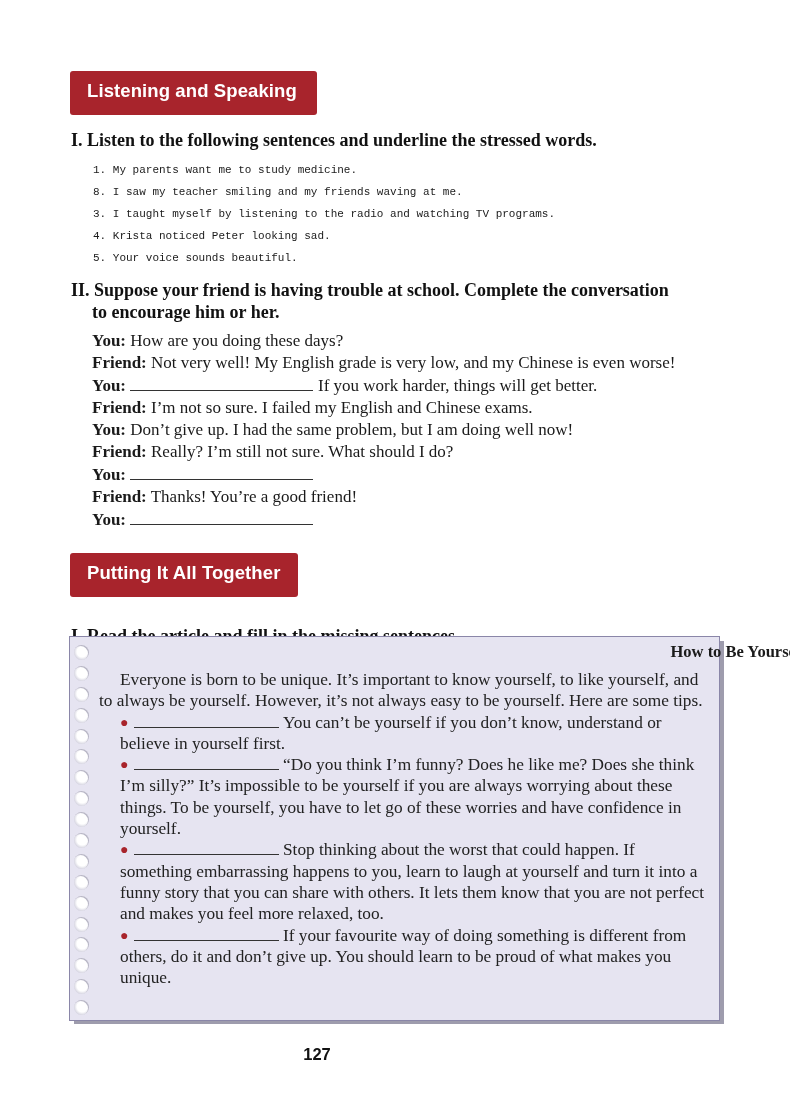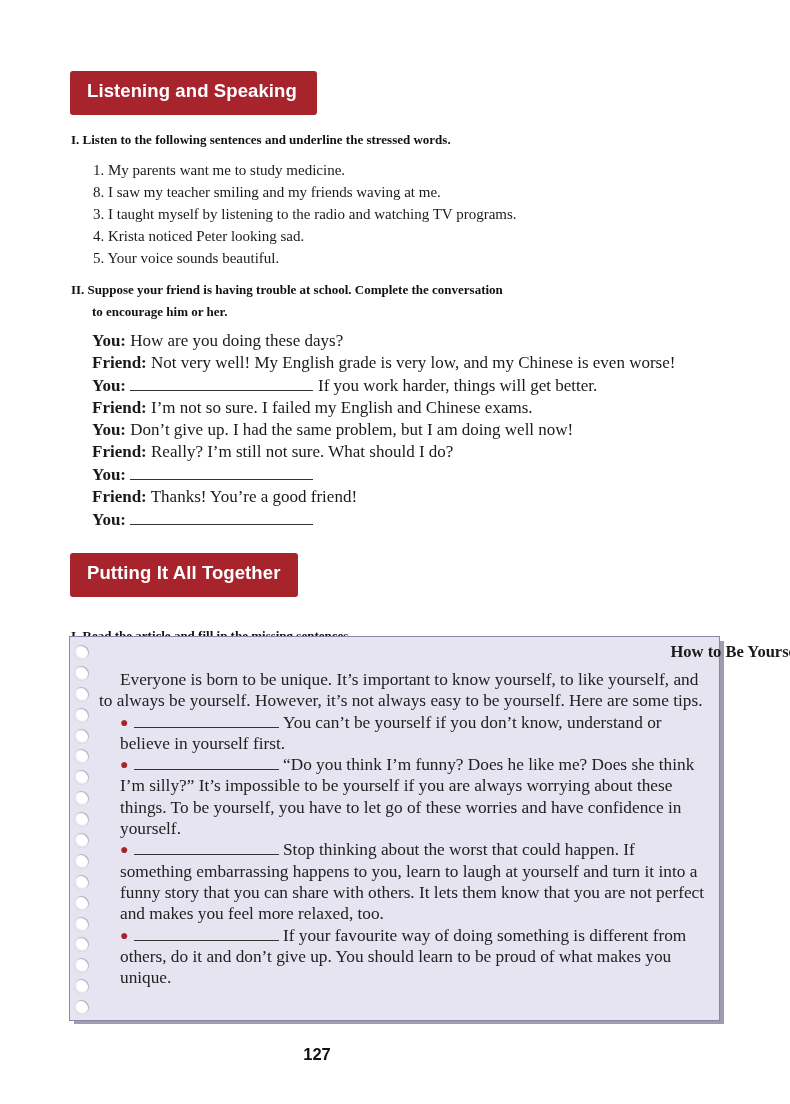--- a/index.html
+++ b/index.html
@@ -10,25 +10,25 @@
     position: absolute; left: 70px; height: 44px;
     background: #a8242c; border-radius: 3px;
     color: #ffffff; font-family: "Liberation Sans", "DejaVu Sans", sans-serif;
     font-weight: bold; font-size: 18.5px; line-height: 40px;
     padding: 0 16px 0 17px; letter-spacing: 0.1px;
   }
   #banner1 { top: 71px; width: 247px; }
   #banner2 { top: 553px; width: 228px; }
 
   .heading {
-    position: absolute; left: 71px; font-weight: bold; font-size: 13px; line-height: 22px; color: #111;
+    position: absolute; left: 71px; font-weight: bold; font-size: 18px; line-height: 22px; color: #111;
   }
   .heading .cont { display: block; padding-left: 21px; }
 
-  .list { position: absolute; left: 93px; top: 159px; font-size: 15px; line-height: 22px; }
+  .list { position: absolute; left: 93px; top: 159px; font-size: 11px; line-height: 22px; font-family: Liberation Mono, monospace; }
   .list li { list-style: none; white-space: nowrap; }
 
   .dialog { position: absolute; left: 92px; top: 330px; font-size: 17px; line-height: 22px; }
   .dialog .line { white-space: nowrap; }
   .dialog .spk { font-weight: bold; }
   .blank { display: inline-block; border-bottom: 1px solid #333; height: 17px; vertical-align: baseline; }
   .blank.dlg { width: 183px; margin: 0 5px 0 4px; }
 
   
   .article-shadow {

